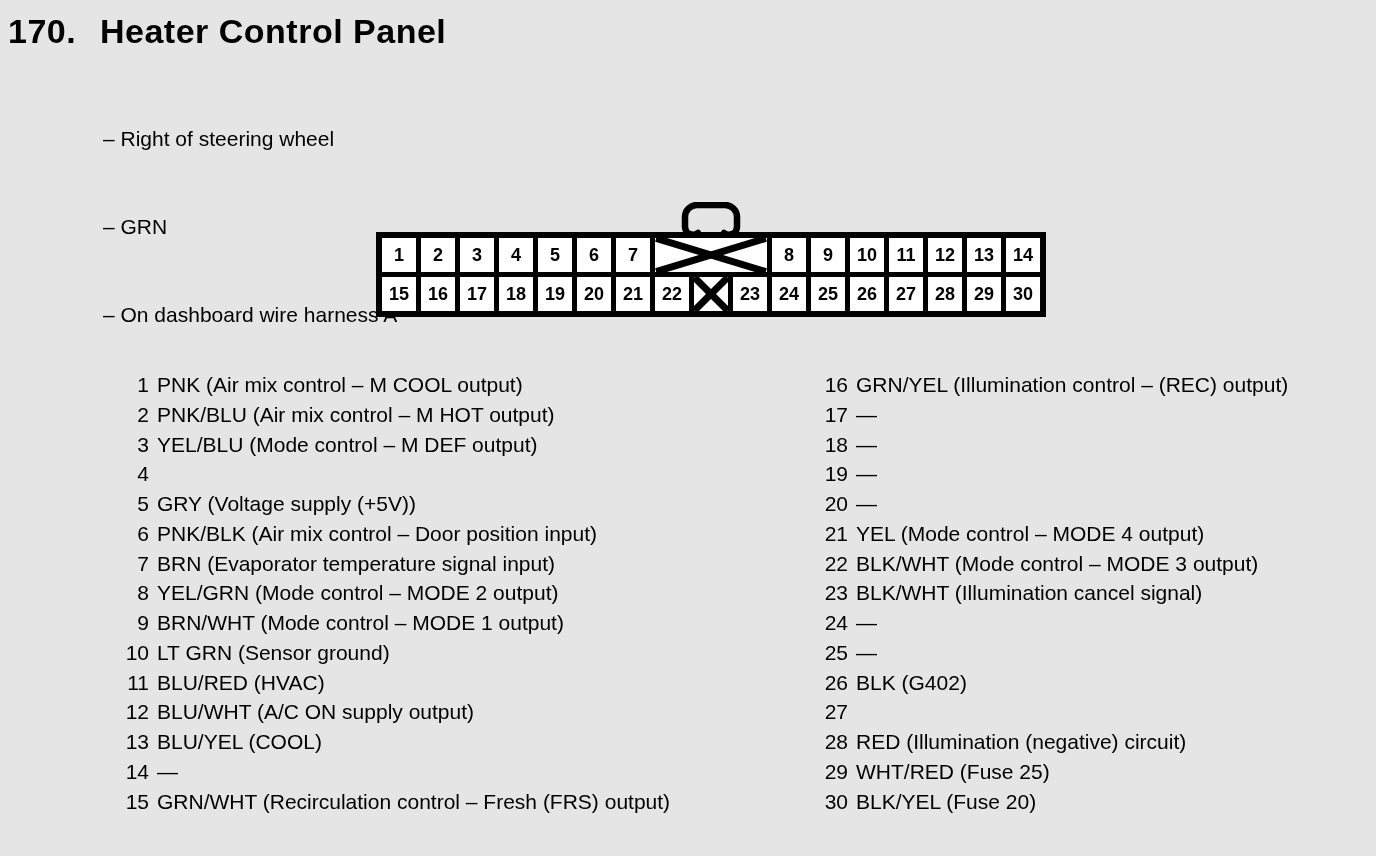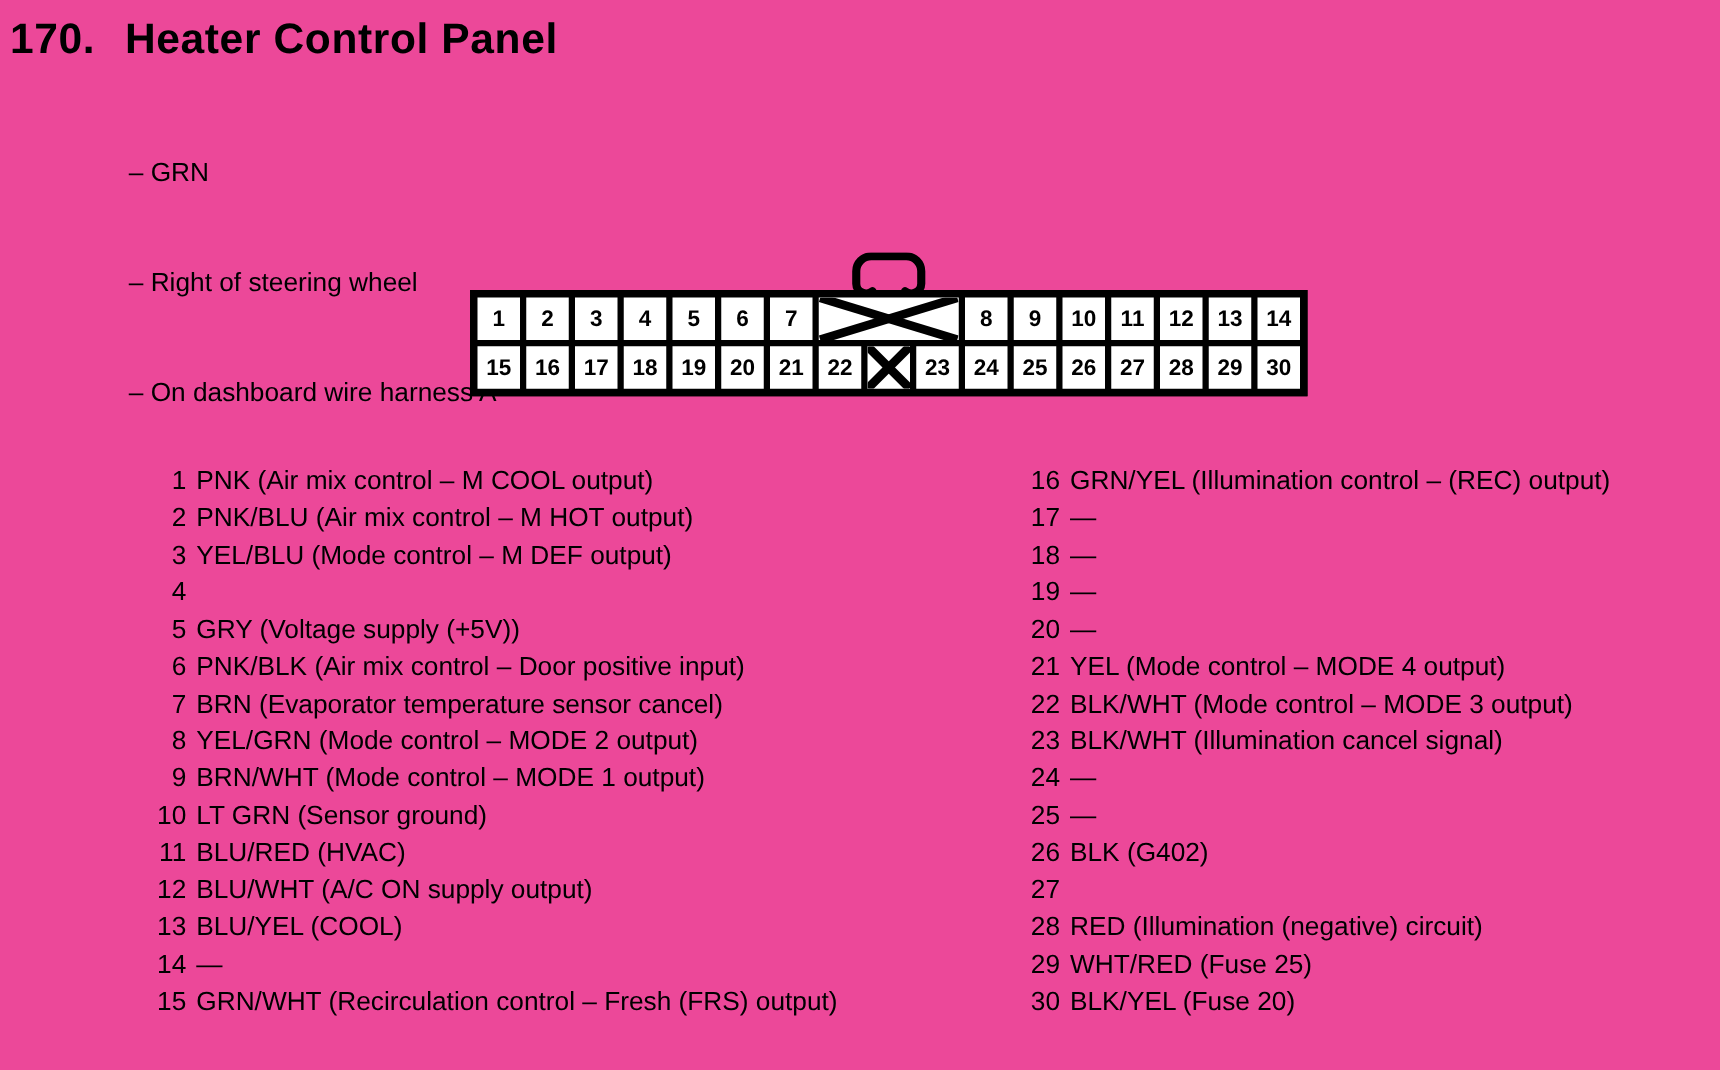--- a/index.html
+++ b/index.html
@@ -1,17 +1,17 @@
 <!DOCTYPE html>
 <html><head>
 <meta charset="utf-8">
 <style>
   html, body { margin:0; padding:0; background:#fff; }
   .page {
-    position:relative; width:1376px; height:856px; background:#ec4899;
+    position:relative; width:1376px; height:856px; background:#e5e5e5;
     font-family:"Liberation Sans","DejaVu Sans",sans-serif; color:#000;
     overflow:hidden;
   }
   
   .section-number {
     position:absolute; left:8px; top:14px;
     font-size:34px; font-weight:bold; line-height:1; letter-spacing:0.5px;
   }
   .page-title {
     position:absolute; left:100px; top:14px;
@@ -47,22 +47,22 @@
 </style>
 </head>
 <body>
 
 <div class="page">
 
   <div class="section-number">170.</div>
   <div class="page-title">Heater Control Panel</div>
 
   <div class="location-notes">
+    <div class="note-line">– Right of steering wheel</div>
     <div class="note-line">– GRN</div>
-    <div class="note-line">– Right of steering wheel</div>
     <div class="note-line">– On dashboard wire harness A</div>
   </div>
 
   <svg class="latch" width="80" height="36" viewBox="0 0 80 36">
     <path d="M 27 31 A 8 8 0 0 1 14 25 L 14 15 A 12 12 0 0 1 26 3 L 54 3 A 12 12 0 0 1 66 15 L 66 25 A 8 8 0 0 1 53 31" fill="none" stroke="#000" stroke-width="6.5" stroke-linecap="round"></path>
   </svg>
 
   <div class="connector" id="connector-grid">
       <div class="cell" style="grid-area: 1 / 1;">1</div>
       <div class="cell" style="grid-area: 1 / 2;">2</div>
@@ -123,25 +123,25 @@
       </div>
       <div class="pin-row">
         <span class="pin-num">4</span>
       </div>
       <div class="pin-row">
         <span class="pin-num">5</span>
         <span class="pin-label">GRY (Voltage supply (+5V))</span>
       </div>
       <div class="pin-row">
         <span class="pin-num">6</span>
-        <span class="pin-label">PNK/BLK (Air mix control – Door positive input)</span>
+        <span class="pin-label">PNK/BLK (Air mix control – Door position input)</span>
       </div>
       <div class="pin-row">
         <span class="pin-num">7</span>
-        <span class="pin-label">BRN (Evaporator temperature sensor cancel)</span>
+        <span class="pin-label">BRN (Evaporator temperature signal input)</span>
       </div>
       <div class="pin-row">
         <span class="pin-num">8</span>
         <span class="pin-label">YEL/GRN (Mode control – MODE 2 output)</span>
       </div>
       <div class="pin-row">
         <span class="pin-num">9</span>
         <span class="pin-label">BRN/WHT (Mode control – MODE 1 output)</span>
       </div>
       <div class="pin-row">

